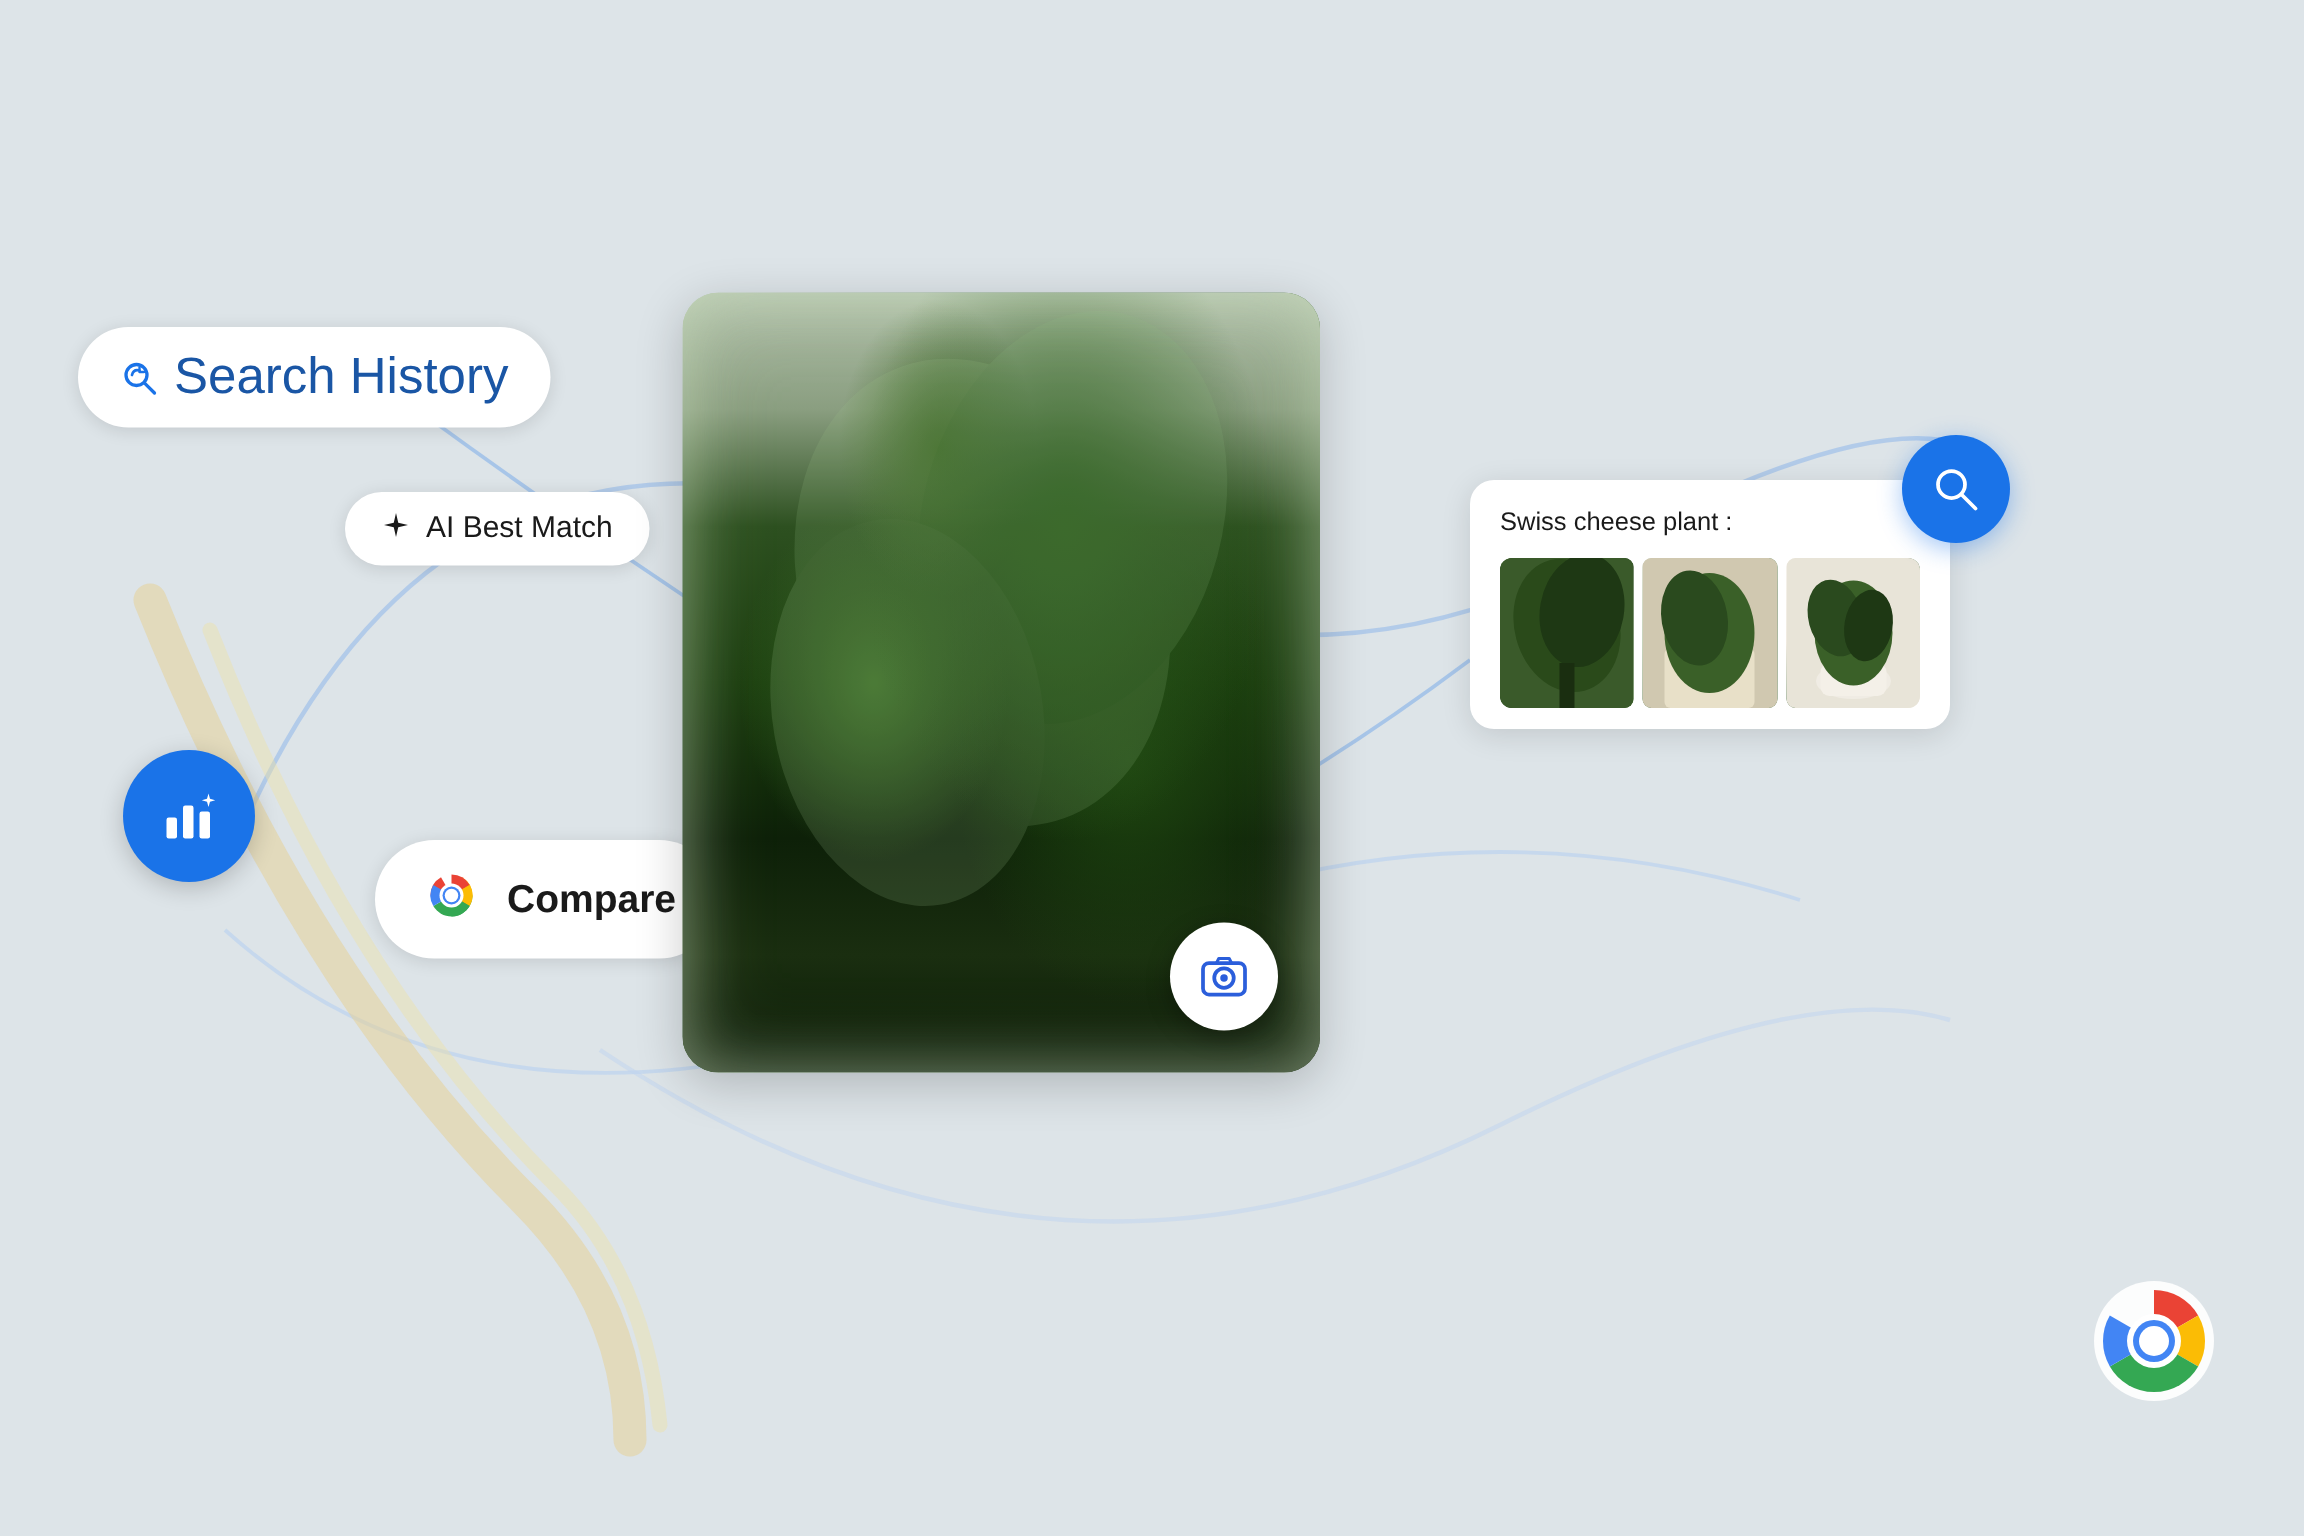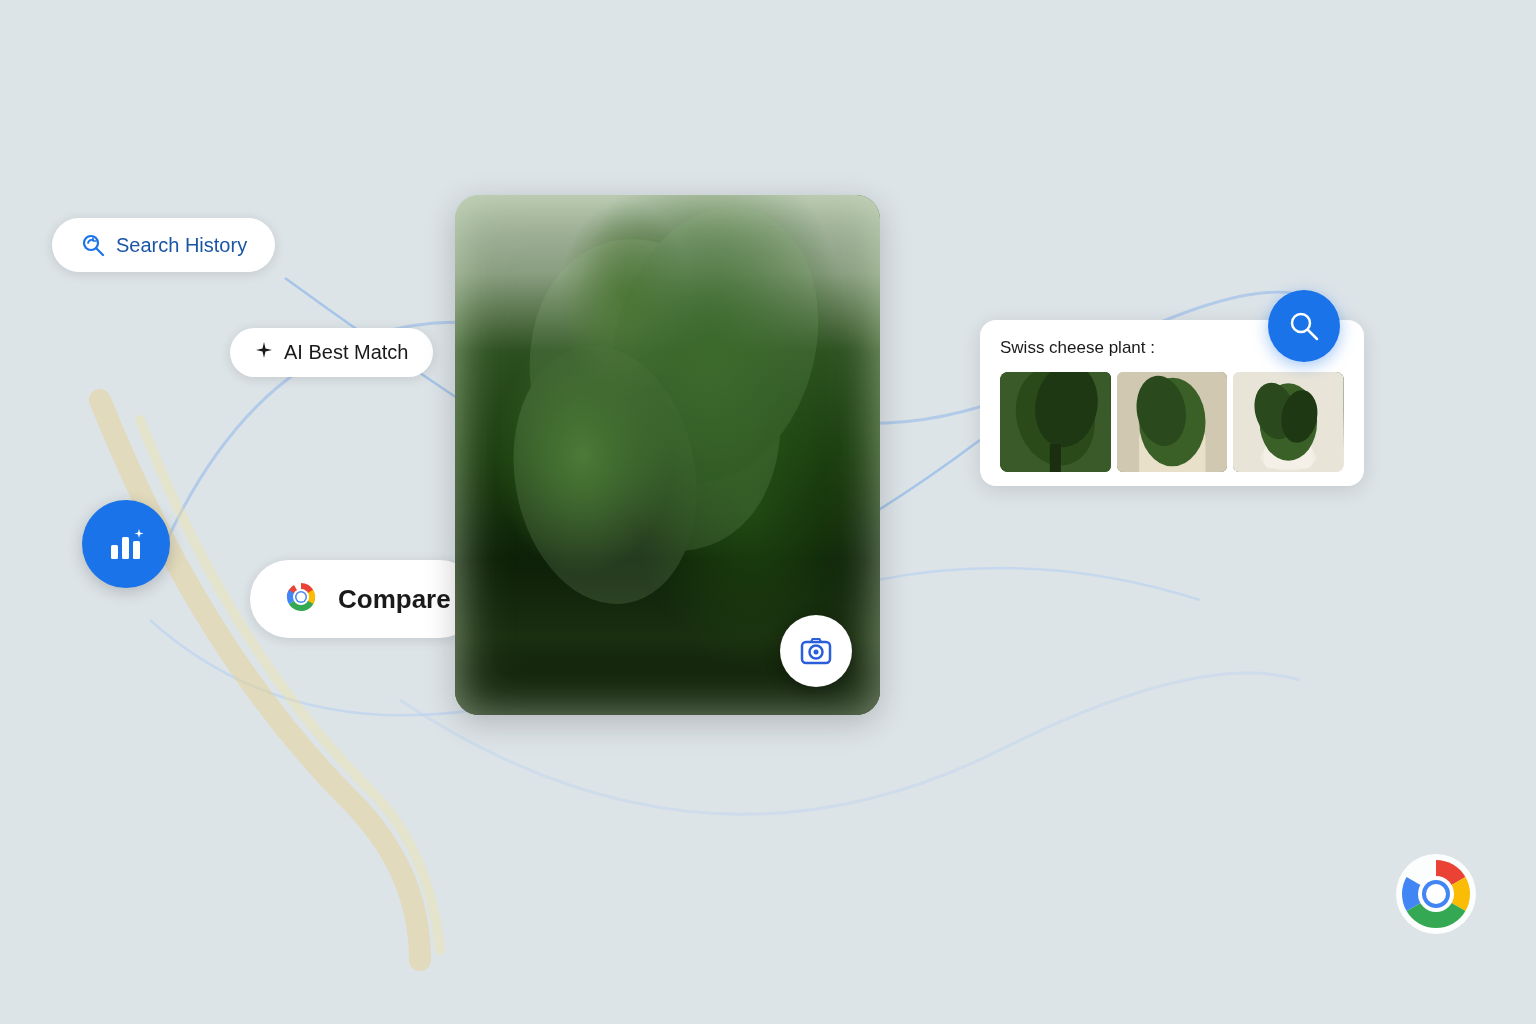--- a/index.html
+++ b/index.html
@@ -30,21 +30,21 @@
 
     .search-history-pill .pill-icon {
       color: #1a73e8;
       font-size: 22px;
       display: flex;
       align-items: center;
     }
 
     .search-history-pill .pill-text {
       color: #1a56a5;
-      font-size: 20px;
+      font-size: 34px;
       font-weight: 500;
     }
 
     
     .ai-best-match-pill {
       position: absolute;
       top: 328px;
       left: 230px;
       background: white;
       border-radius: 50px;
@@ -160,21 +160,21 @@
     }
 
     
     .results-card {
       position: absolute;
       top: 320px;
       left: 980px;
       background: white;
       border-radius: 16px;
       padding: 18px 20px 14px;
-      width: 384px;
+      width: 320px;
       box-shadow: 0 4px 20px rgba(0,0,0,0.12);
     }
 
     .results-title {
       font-size: 17px;
       font-weight: 500;
       color: #1a1a1a;
       margin-bottom: 14px;
     }
 

